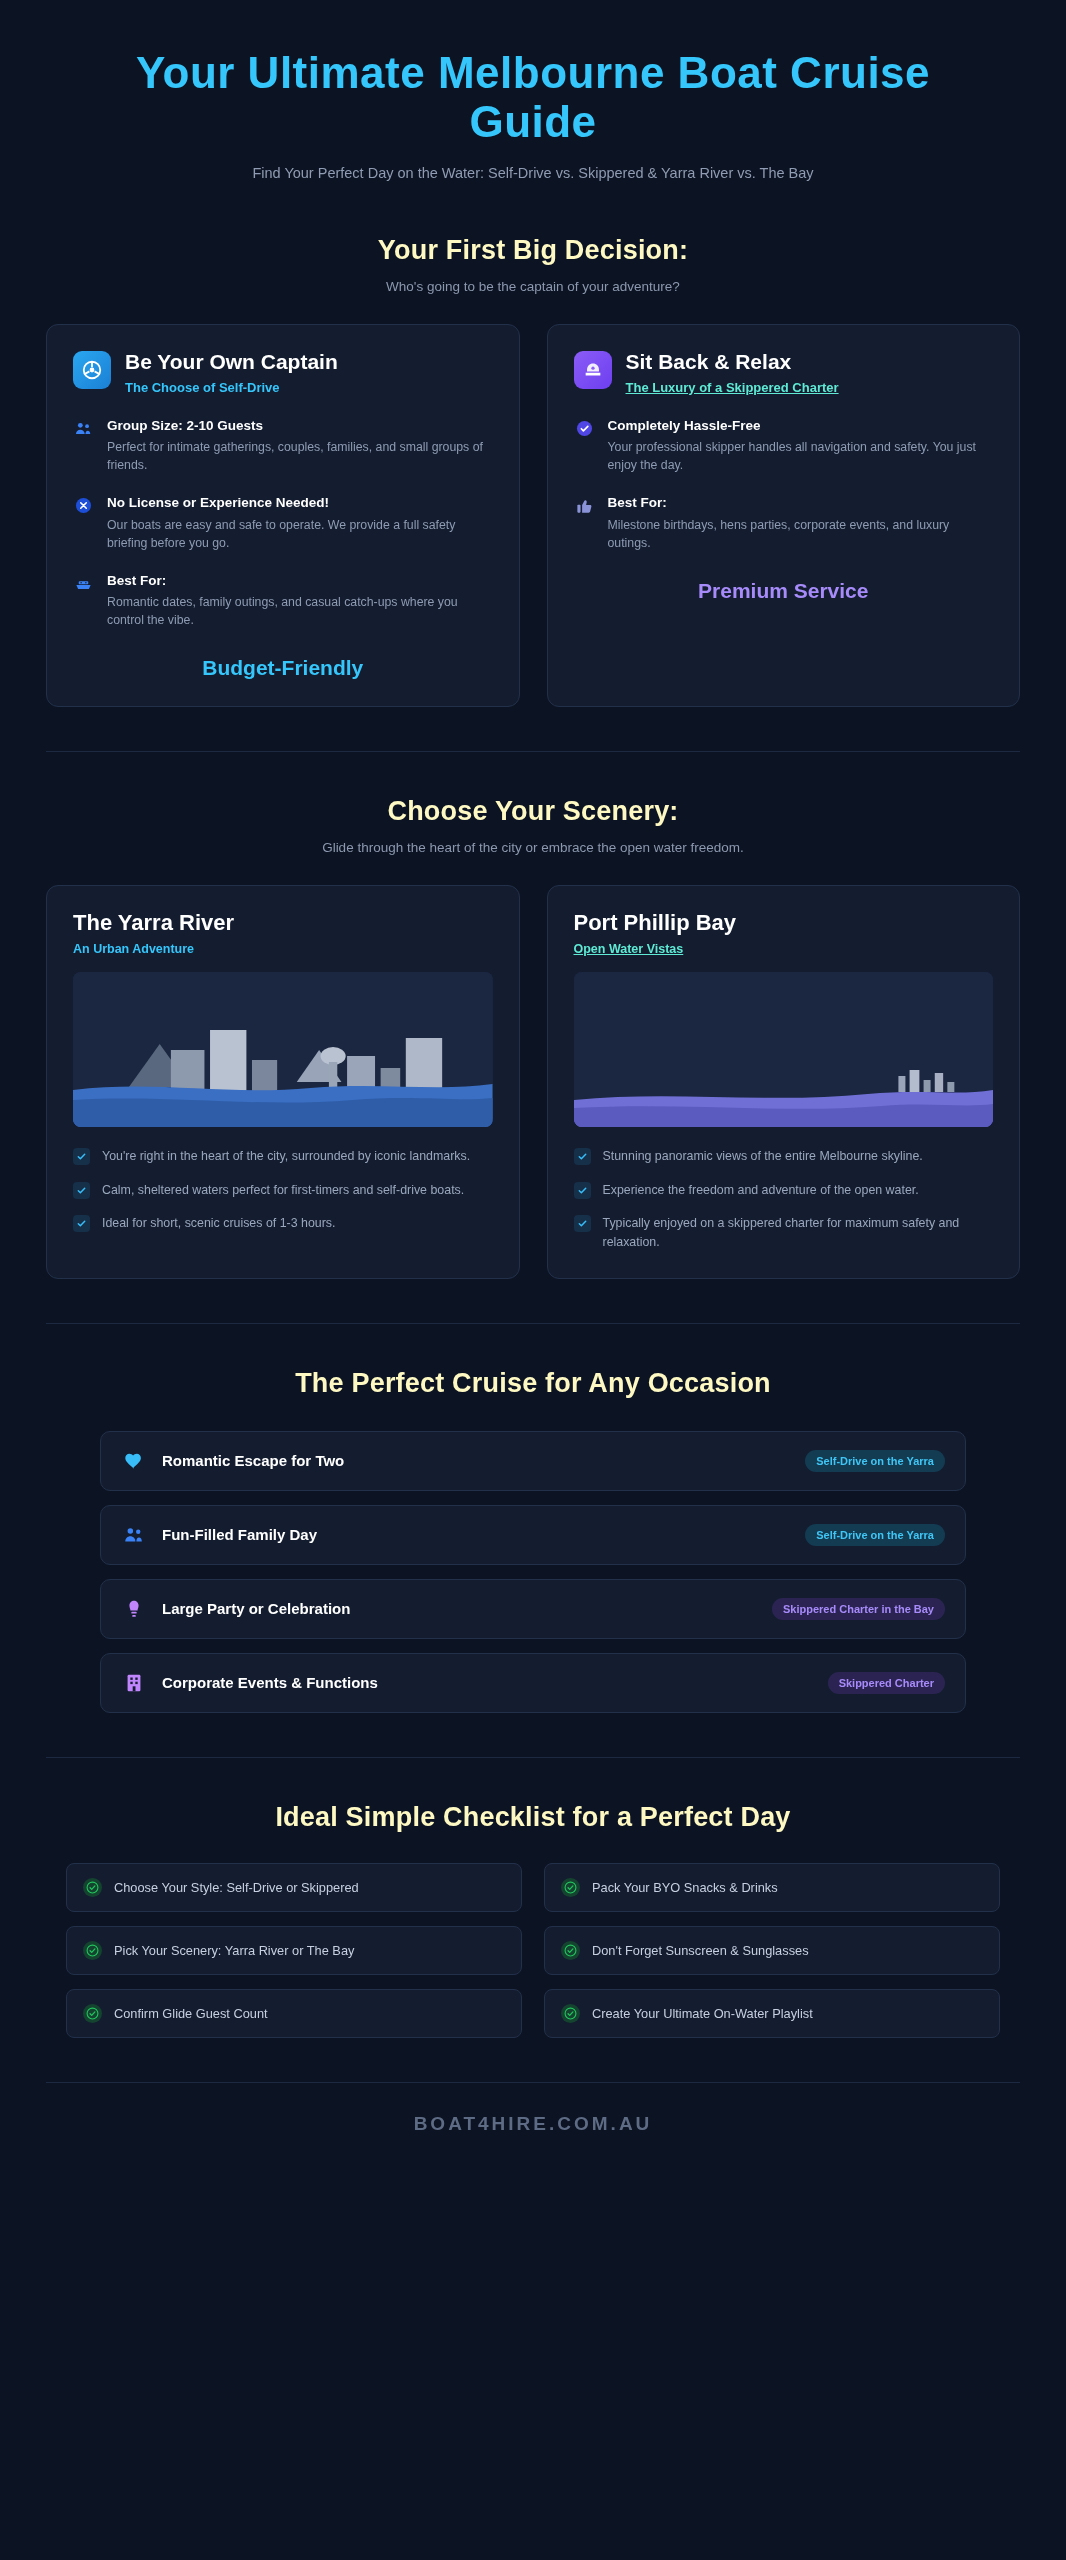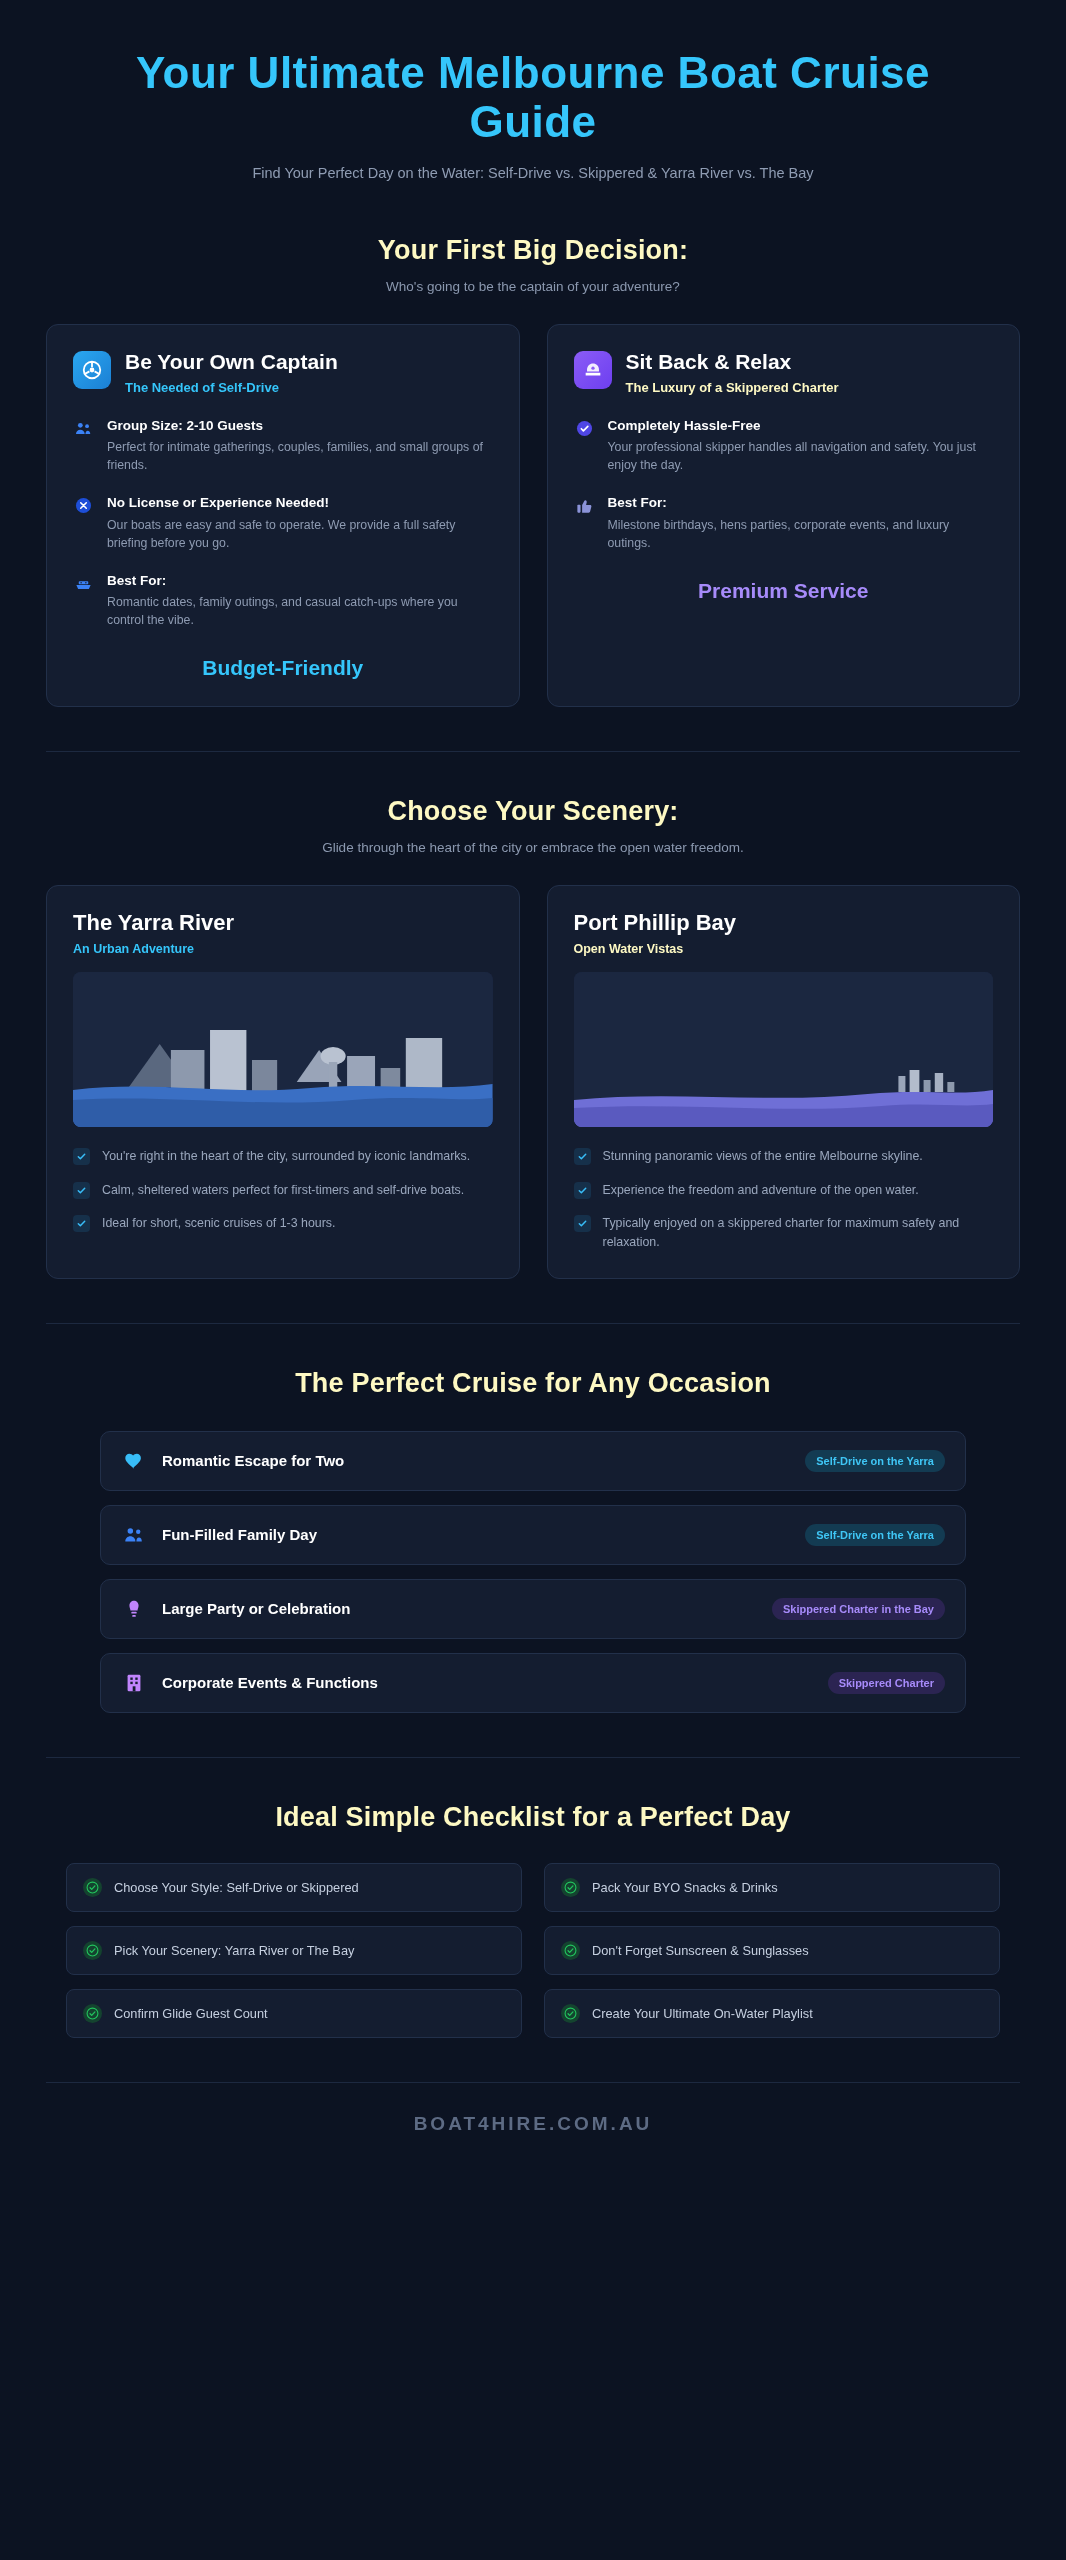--- a/index.html
+++ b/index.html
@@ -81,21 +81,21 @@
     font-weight: bold;
     color: #ffffff;
     line-height: 1.2;
   }
   .head-text .tag {
     margin-top: 6px;
     font-size: 13px;
     font-weight: bold;
   }
   .tag.blue { color: #35c6fb; }
-  .tag.purple { color: #fef9c3; }
+  .tag.purple { color: #5eead4; text-decoration: underline; }
 
   
   .features { margin-top: 22px; }
   .feature { display: flex; gap: 13px; margin-bottom: 19px; }
   .feature:last-child { margin-bottom: 0; }
   .f-icon {
     width: 21px; height: 21px;
     flex: 0 0 21px;
     display: flex; align-items: center; justify-content: center;
     margin-top: 1px;
@@ -257,21 +257,21 @@
         <div class="card-head">
           <div class="head-icon blue">
             <svg width="22" height="22" viewBox="0 0 24 24" fill="none" stroke="#ffffff" stroke-width="2">
               <circle cx="12" cy="12" r="9"></circle>
                 <circle cx="12" cy="12" r="2.6" fill="#ffffff" stroke="none"></circle>
               <path d="M12 3v6M3.8 16.5l5.4-3M20.2 16.5l-5.4-3"></path>
             </svg>
           </div>
           <div class="head-text">
             <h3>Be Your Own Captain</h3>
-            <div class="tag blue">The Needed of Self-Drive</div>
+            <div class="tag blue">The Choose of Self-Drive</div>
           </div>
         </div>
         <div class="features">
           <div class="feature">
             <div class="f-icon">
               <svg width="19" height="19" viewBox="0 0 24 24" fill="#3b82f6">
                 <circle cx="8" cy="8" r="3"></circle>
                   <circle cx="16.5" cy="9" r="2.4"></circle>
                 <path d="M2.5 19c0-3.3 2.5-5.5 5.5-5.5s5.5 2.2 5.5 5.5z"></path>
                 <path d="M14.5 19c0-2.6 1-4.3 2.8-4.3 2 0 3.2 1.7 3.2 4.3z"></path>

